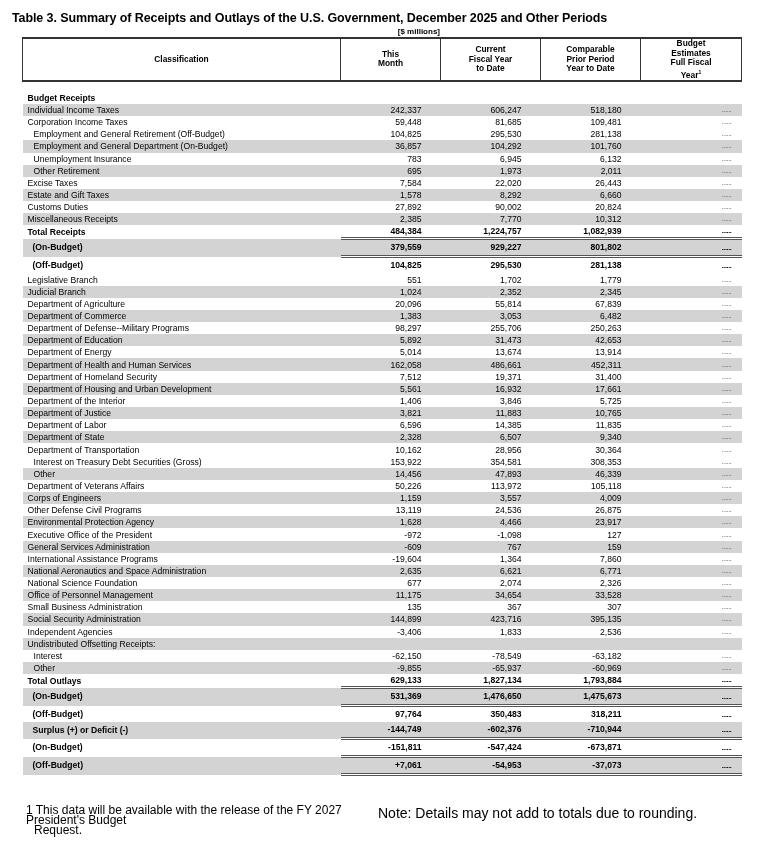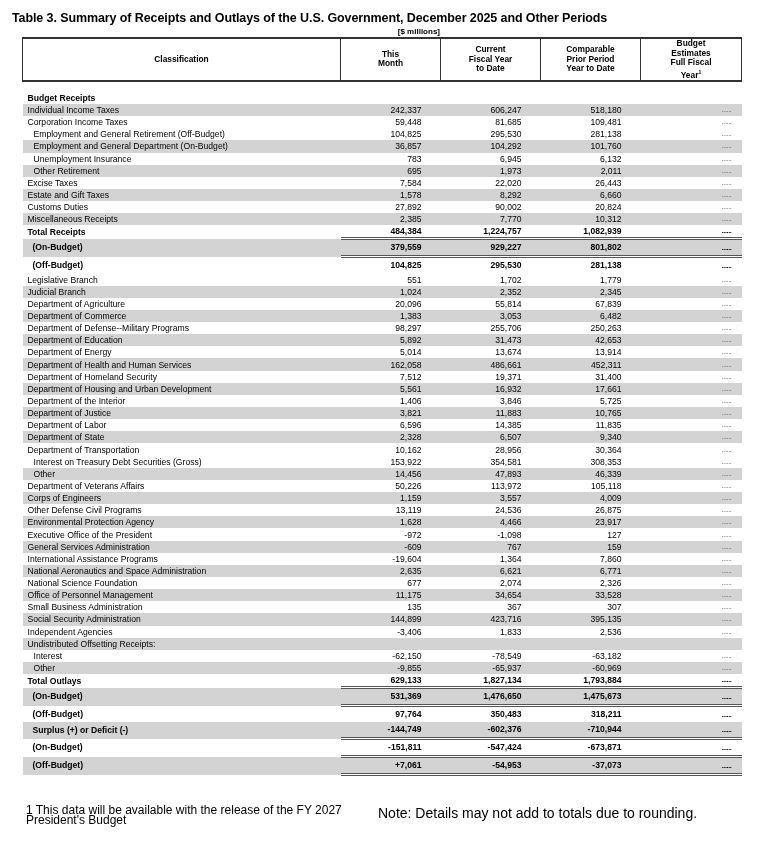--- a/index.html
+++ b/index.html
@@ -440,14 +440,15 @@
         <td class="num">+7,061</td>
         <td class="num">-54,953</td>
         <td class="num">-37,073</td>
         <td class="est">......</td>
       </tr>
     </tbody>
 </table>
 
 <div class="footnote">
   <div>1 This data will be available with the release of the FY 2027 President's Budget</div>
+  <div class="cont">Request.</div>
 </div>
 <div class="note">Note: Details may not add to totals due to rounding.</div>
 
 </body></html>

